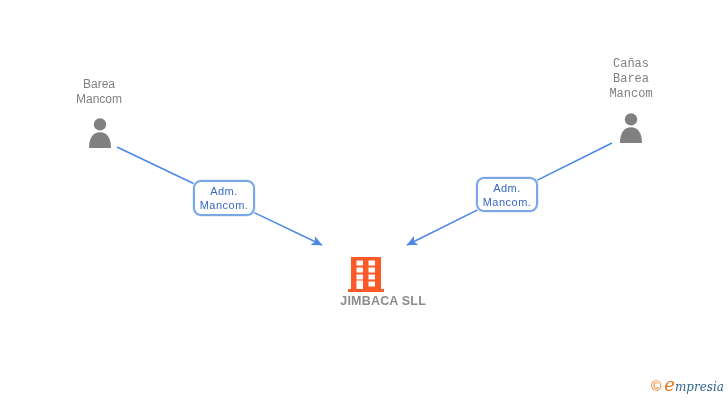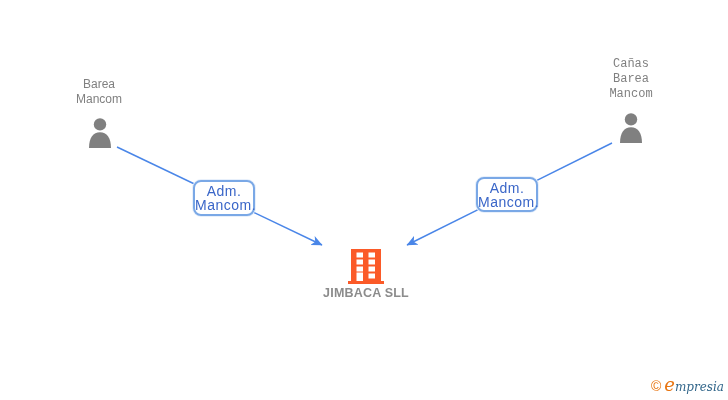--- a/index.html
+++ b/index.html
@@ -29,31 +29,31 @@
   .person-icon.right { left: 617px; top: 113px; }
 
   .rel-box {
     position: absolute;
     box-sizing: border-box;
     width: 62px;
     background: #ffffff;
     border: 2px solid #7aa8e6;
     border-radius: 8px;
     color: #3a66c8;
-    font-size: 14px;
+    font-size: 11px;
     line-height: 14px;
     letter-spacing: 0.5px;
     text-align: center;
     padding-top: 2px;
     box-shadow: 0 0 0 1px #e8f0fb;
   }
   .rel-box.left  { left: 193px; top: 180px; height: 36px; }
   .rel-box.right { left: 476px; top: 177px; height: 35px; }
 
-  .company { position: absolute; left: 306px; top: 248px; width: 120px; text-align: center; }
+  .company { position: absolute; left: 306px; top: 256px; width: 120px; text-align: right; }
   .building-icon { display: block; margin: 0 auto; width: 36px; height: 36px; }
   .company-label {
     margin-top: 2px;
     color: #8c8c8c;
     font-size: 12.5px;
     font-weight: bold;
     letter-spacing: 0.2px;
     white-space: nowrap;
   }
 

